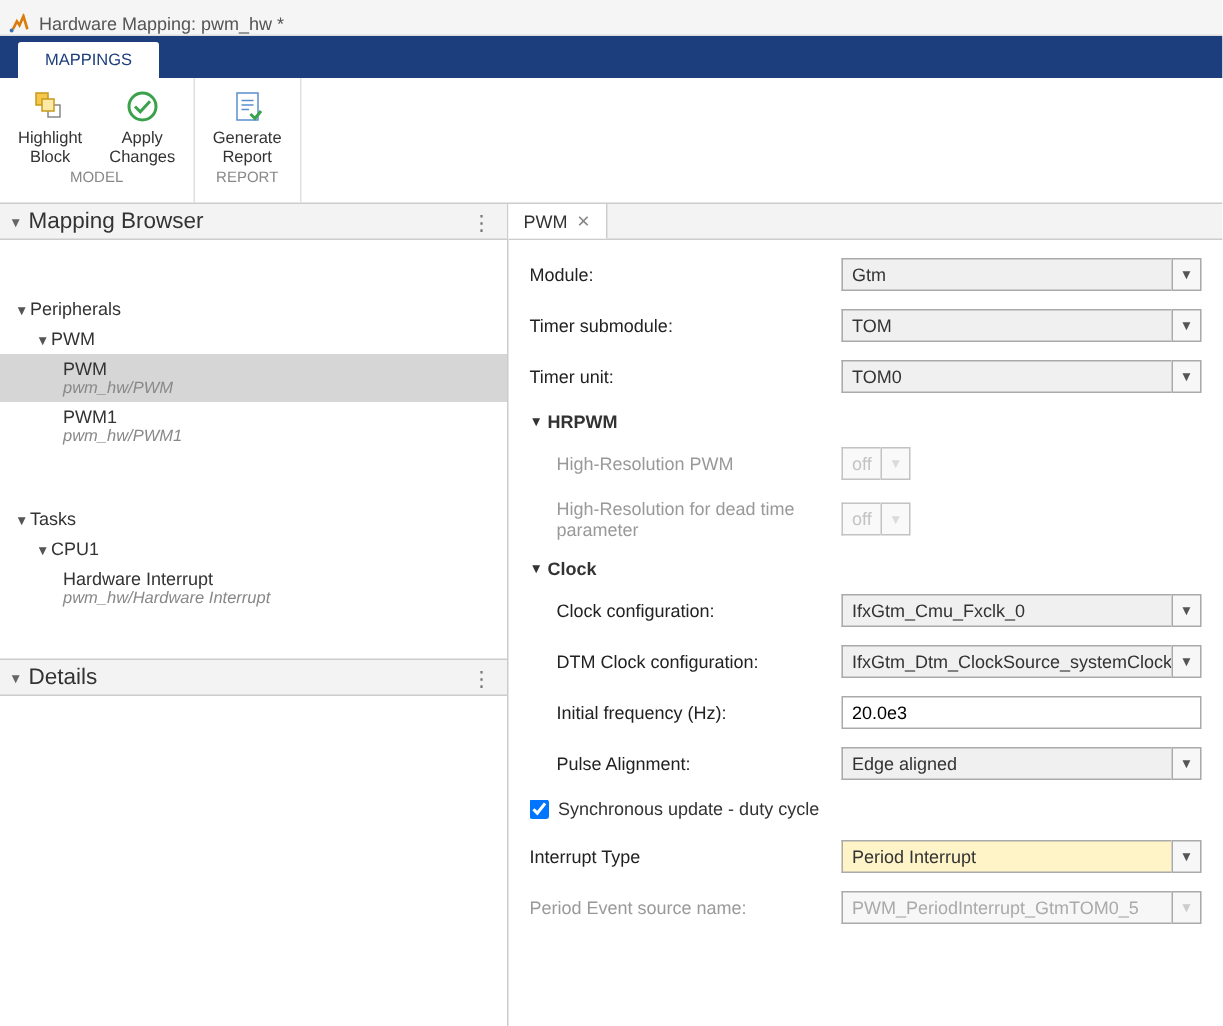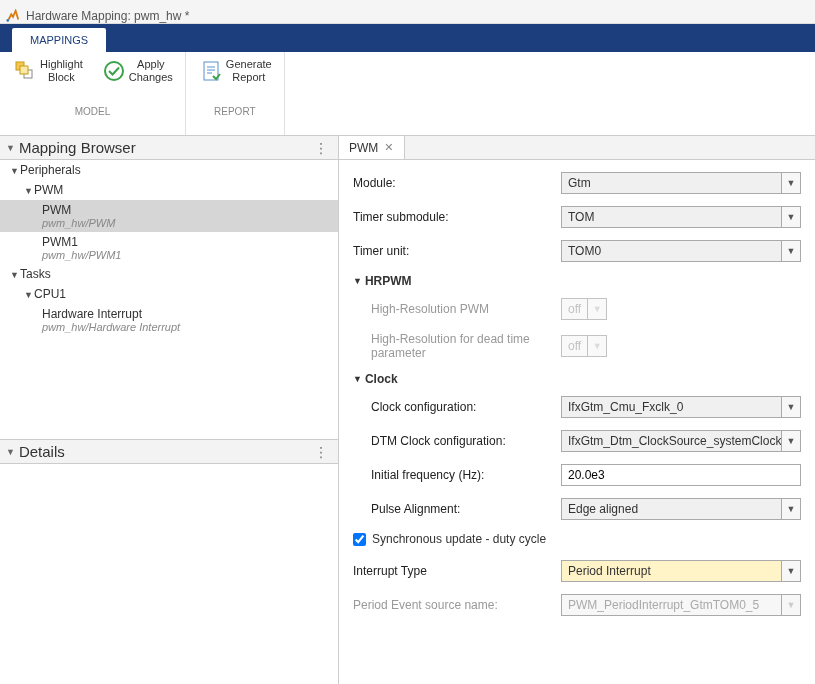--- a/index.html
+++ b/index.html
@@ -8,38 +8,38 @@
 .title-bar { display: flex; align-items: flex-end; height: 24px; padding: 0 6px; background: #f5f5f5; border-bottom: 1px solid #ddd; gap: 6px; }
 .title-bar .logo svg { width: 14px; height: 14px; display: block; }
 .title-text { color: #555; font-size: 12px; }
 
 .ribbon-tabs { display: flex; height: 28px; background: #1d3e7c; align-items: flex-end; }
 .ribbon-tab { background: #fff; color: #1d3e7c; padding: 6px 18px; font-size: 11px; border-top-left-radius: 2px; border-top-right-radius: 2px; margin-left: 12px; cursor: pointer; }
 
 .ribbon { display: flex; height: 84px; background: #fff; border-bottom: 1px solid #ccc; }
 .ribbon-group { display: flex; flex-direction: column; align-items: center; padding: 4px 10px 0; border-right: 1px solid #e0e0e0; position: relative; }
 .ribbon-row { display: flex; gap: 14px; }
-.ribbon-btn { display: flex; flex-direction: row; gap: 2px; cursor: pointer; padding: 2px 2px; }
+.ribbon-btn { display: flex; flex-direction: column; align-items: center; gap: 2px; cursor: pointer; padding: 2px 2px; }
 .ribbon-ico { width: 26px; height: 26px; display: flex; align-items: center; justify-content: center; }
 .ribbon-label { font-size: 11px; text-align: center; line-height: 1.15; }
 .ribbon-group-label { font-size: 10px; color: #888; margin-top: auto; margin-bottom: 18px; text-align: right; }
 
 .main { display: flex; height: calc(684px - 24px - 28px - 84px); }
 .left-pane { width: 343px; display: flex; flex-direction: column; border-right: 1px solid #ccc; }
 .right-pane { flex: 1; display: flex; flex-direction: column; }
 
 .panel-header { display: flex; align-items: center; height: 24px; background: #f3f3f3; border-bottom: 1px solid #ccc; padding: 0 6px; gap: 4px; }
 .panel-header .tri { font-size: 9px; color: #666; cursor: pointer; }
 .panel-header .ptitle { font-size: 15px; color: #333; }
 .panel-header .spacer { flex: 1; }
 .panel-header .kebab { font-size: 14px; color: #777; cursor: pointer; padding: 0 4px; }
 
 .browser { flex: 1; overflow: auto; background: #fff; border-bottom: 1px solid #ccc; }
 .tree-item { padding: 3px 6px; cursor: pointer; }
-.tree-item.lv0 { padding-left: 10px; }
+.tree-item.lv0 { padding-left: 10px; margin-top: 36px; }
 .tree-item.lv1 { padding-left: 24px; }
 .tree-item.lv2 { padding-left: 42px; }
 .tree-item.lv2 .sub { display: block; color: #888; font-style: italic; font-size: 11px; }
 .tree-item.selected { background: #d6d6d6; }
 .tri-sm { display: inline-block; width: 10px; font-size: 9px; color: #555; }
 
 .details { flex: 0 0 auto; }
 .details-body { height: 220px; }
 
 .tab-bar { display: flex; height: 24px; background: #f3f3f3; border-bottom: 1px solid #ccc; align-items: stretch; }

